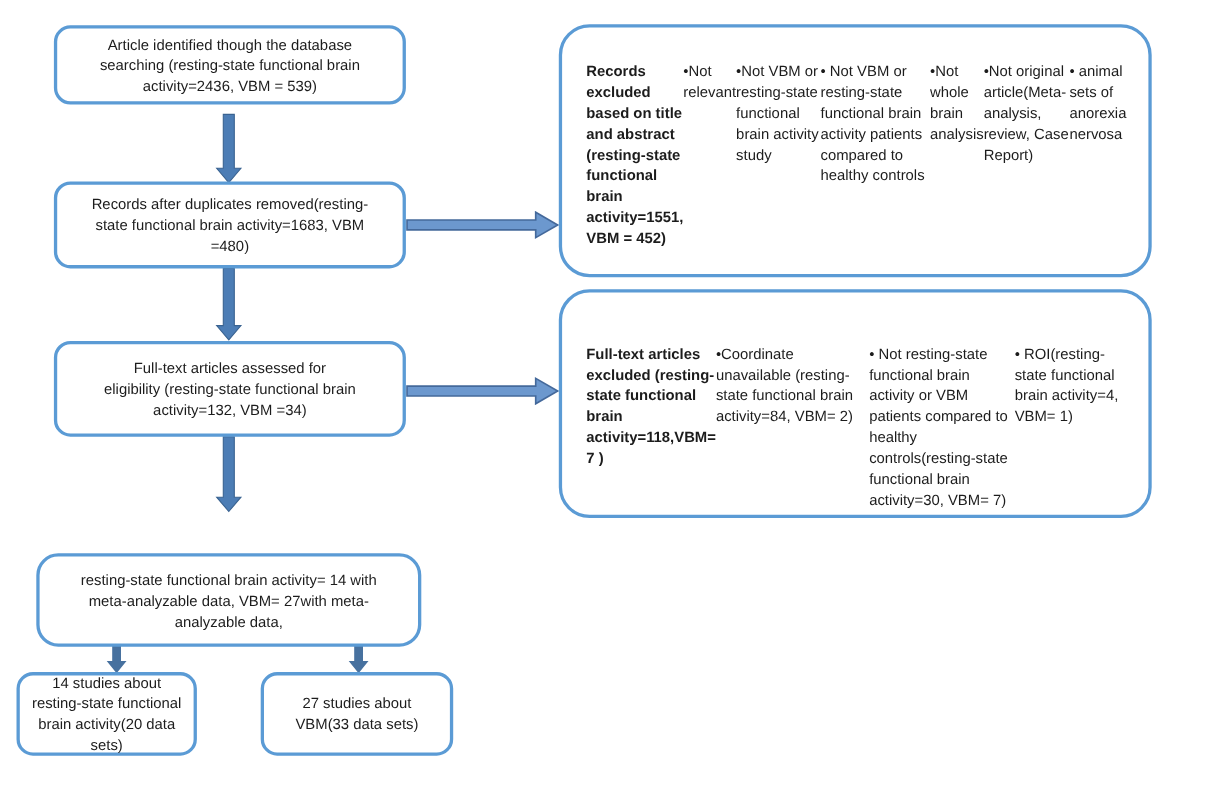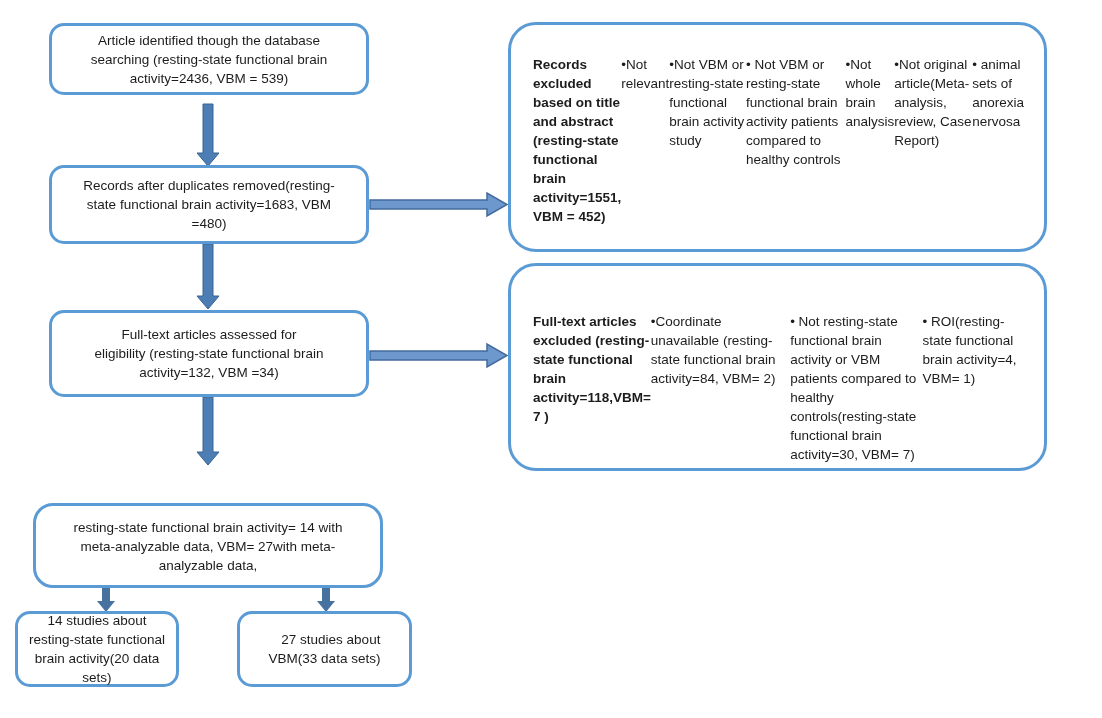--- a/index.html
+++ b/index.html
@@ -75,21 +75,21 @@
 activity=132, VBM =34)</div>
 
   <div class="box small top-align" style="left:33px;top:467px;width:350px;height:85px;padding:12px 16px 4px;border-radius:20px;margin-top:36px;">resting-state functional brain activity= 14 with
 meta-analyzable data, VBM= 27with meta-
 analyzable data,</div>
 
   <div class="box small" style="left:15px;top:611px;width:164px;height:76px;padding:4px 8px;">14 studies about
 resting-state functional
 brain activity(20 data sets)</div>
 
-  <div class="box small" style="left:237px;top:611px;width:175px;height:76px;padding:4px 8px;text-align:right;">27 studies about
+  <div class="box small" style="left:237px;top:611px;width:175px;height:76px;padding:4px 8px;">27 studies about
 VBM(33 data sets)</div>
 
   <div class="box big" style="left:508px;top:22px;width:539px;height:230px;padding:30px 20px 10px 22px;">
     <div class="bigbox-heading">Records excluded based on title and abstract
  (resting-state functional brain activity=1551, VBM = 452)</div>
     <div class="bullet">•Not relevant</div>
     <div class="bullet">•Not VBM or resting-state functional brain activity study</div>
     <div class="bullet">• Not VBM or resting-state functional brain activity patients compared to
 healthy controls</div>
     <div class="bullet">•Not  whole brain analysis</div>

